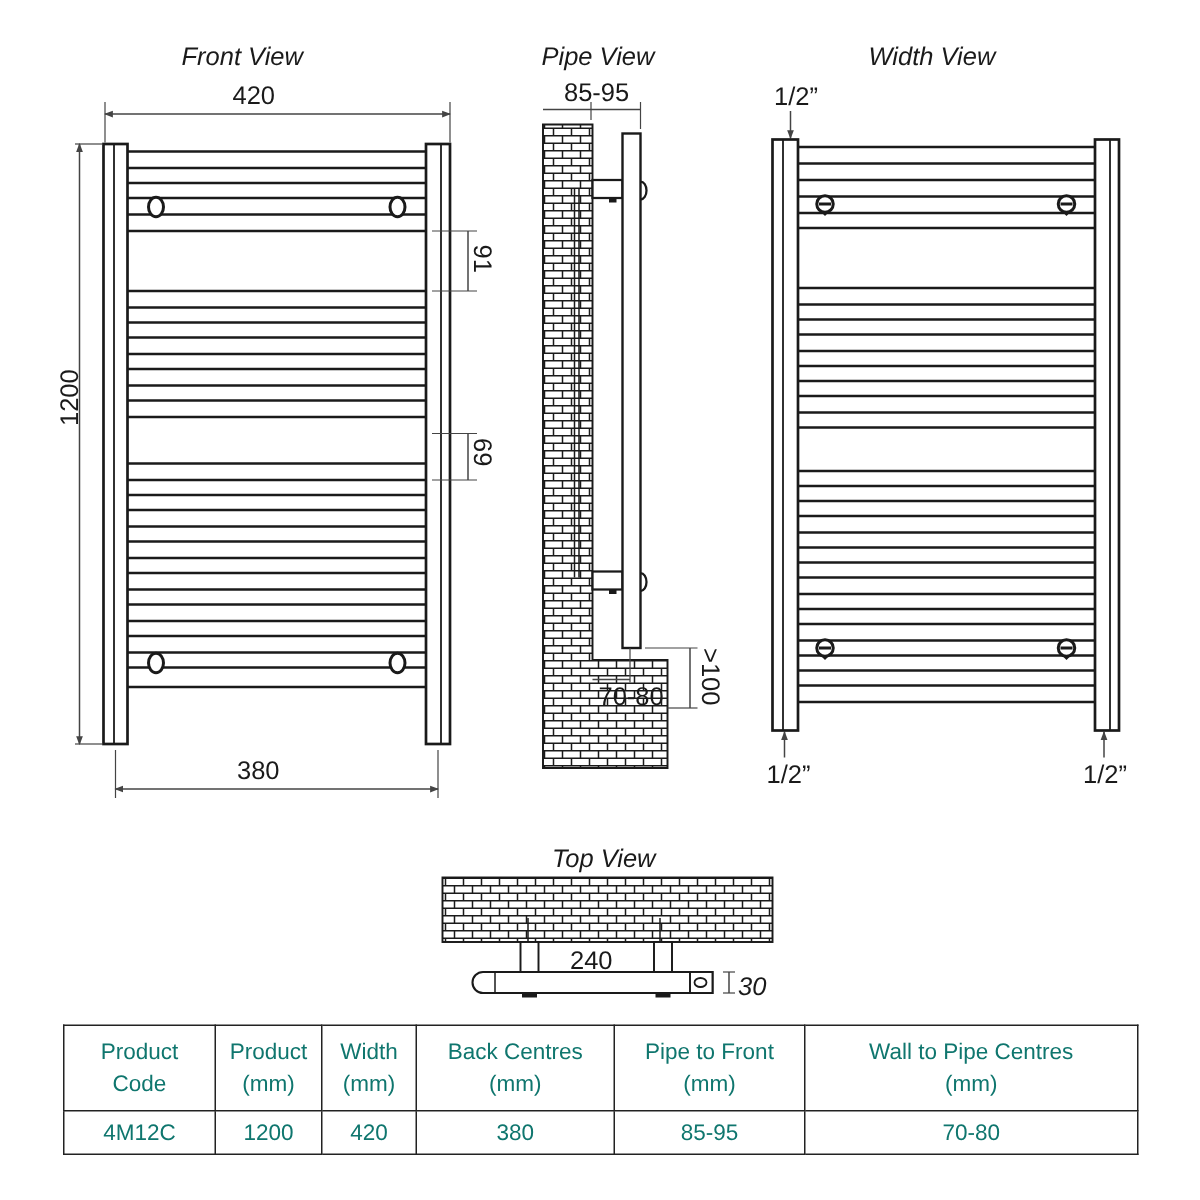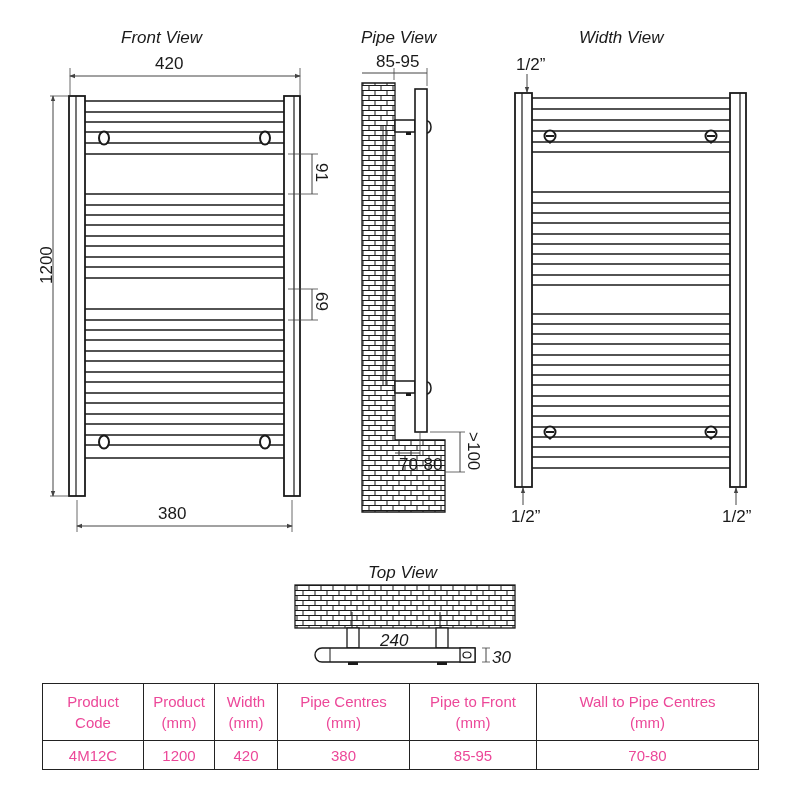--- a/index.html
+++ b/index.html
@@ -4,21 +4,21 @@
 <style>
   html, body { margin: 0; padding: 0; background: #ffffff; }
   body { width: 800px; height: 800px; position: relative; overflow: hidden;
          font-family: "Liberation Sans", sans-serif; color: #111; }
   #canvas { position: absolute; left: 0; top: 0; width: 800px; height: 800px; }
   .lbl { position: absolute; font-size: 17px; white-space: nowrap; line-height: 1; color: #1a1a1a; }
   .title { font-size: 17px; font-style: italic; }
   .rot { transform-origin: left top; }
   table.spec { position: absolute; left: 42px; top: 683px; width: 717px; border-collapse: collapse;
                font-size: 15px; font-family: "Liberation Sans", sans-serif; }
-  table.spec td { border: 1.3px solid #222; text-align: center; padding: 0; color: #ec4899; }
+  table.spec td { border: 1.3px solid #222; text-align: center; padding: 0; color: #0f766e; }
   table.spec tr.head td { height: 56px; line-height: 21px; }
   table.spec tr.row td { height: 28px; }
 </style>
 </head>
 <body>
 
 <svg id="canvas" width="800" height="800" viewBox="0 0 800 800" xmlns="http://www.w3.org/2000/svg">
   <defs>
     <pattern id="brick" x="0" y="0" width="12" height="10" patternUnits="userSpaceOnUse">
       <rect width="12" height="10" fill="#fff"></rect>
@@ -208,30 +208,30 @@
 <div class="lbl" style="left:376px; top:53px;">85-95</div>
 <div class="lbl" style="left:399px; top:456px;">70-80</div>
 <div class="lbl rot" style="left:482px; top:432px; transform:rotate(90deg);">&gt;100</div>
 
 <div class="lbl title" style="left:579px; top:29px;">Width View</div>
 <div class="lbl" style="left:516px; top:56px;">1/2”</div>
 <div class="lbl" style="left:511px; top:508px;">1/2”</div>
 <div class="lbl" style="left:722px; top:508px;">1/2”</div>
 
 <div class="lbl title" style="left:368px; top:564px;">Top View</div>
-<div class="lbl" style="left:380px; top:632px;font-style:italic;">240</div>
+<div class="lbl" style="left:380px; top:632px;">240</div>
 <div class="lbl" style="left:492px; top:649px;font-style:italic;">30</div>
 
 <table class="spec">
   <tbody>
       <tr class="head">
     <td style="width:100px"><span>Product</span><br><span>Code</span></td>
     <td style="width:70px"><span>Product</span><br><span>(mm)</span></td>
     <td style="width:62px"><span>Width</span><br><span>(mm)</span></td>
-    <td style="width:131px"><span>Pipe Centres</span><br><span>(mm)</span></td>
+    <td style="width:131px"><span>Back Centres</span><br><span>(mm)</span></td>
     <td style="width:126px"><span>Pipe to Front</span><br><span>(mm)</span></td>
     <td><span>Wall to Pipe Centres</span><br><span>(mm)</span></td>
   </tr>
   <tr class="row">
     <td>4M12C</td>
     <td>1200</td>
     <td>420</td>
     <td>380</td>
     <td>85-95</td>
     <td>70-80</td>

